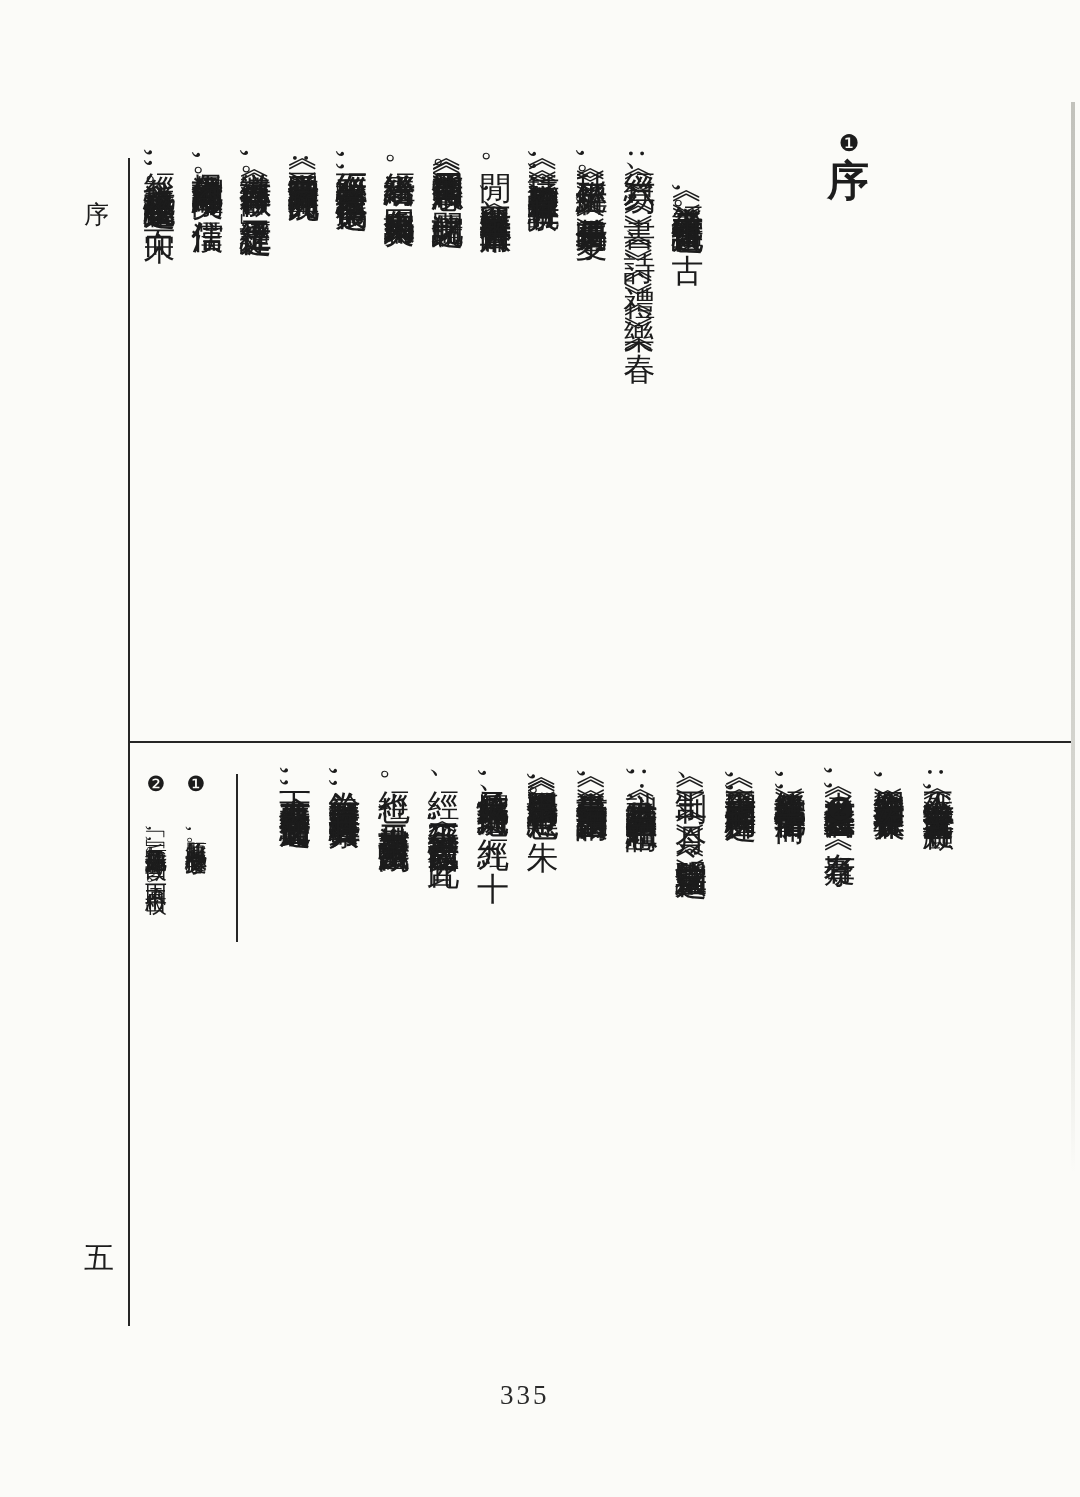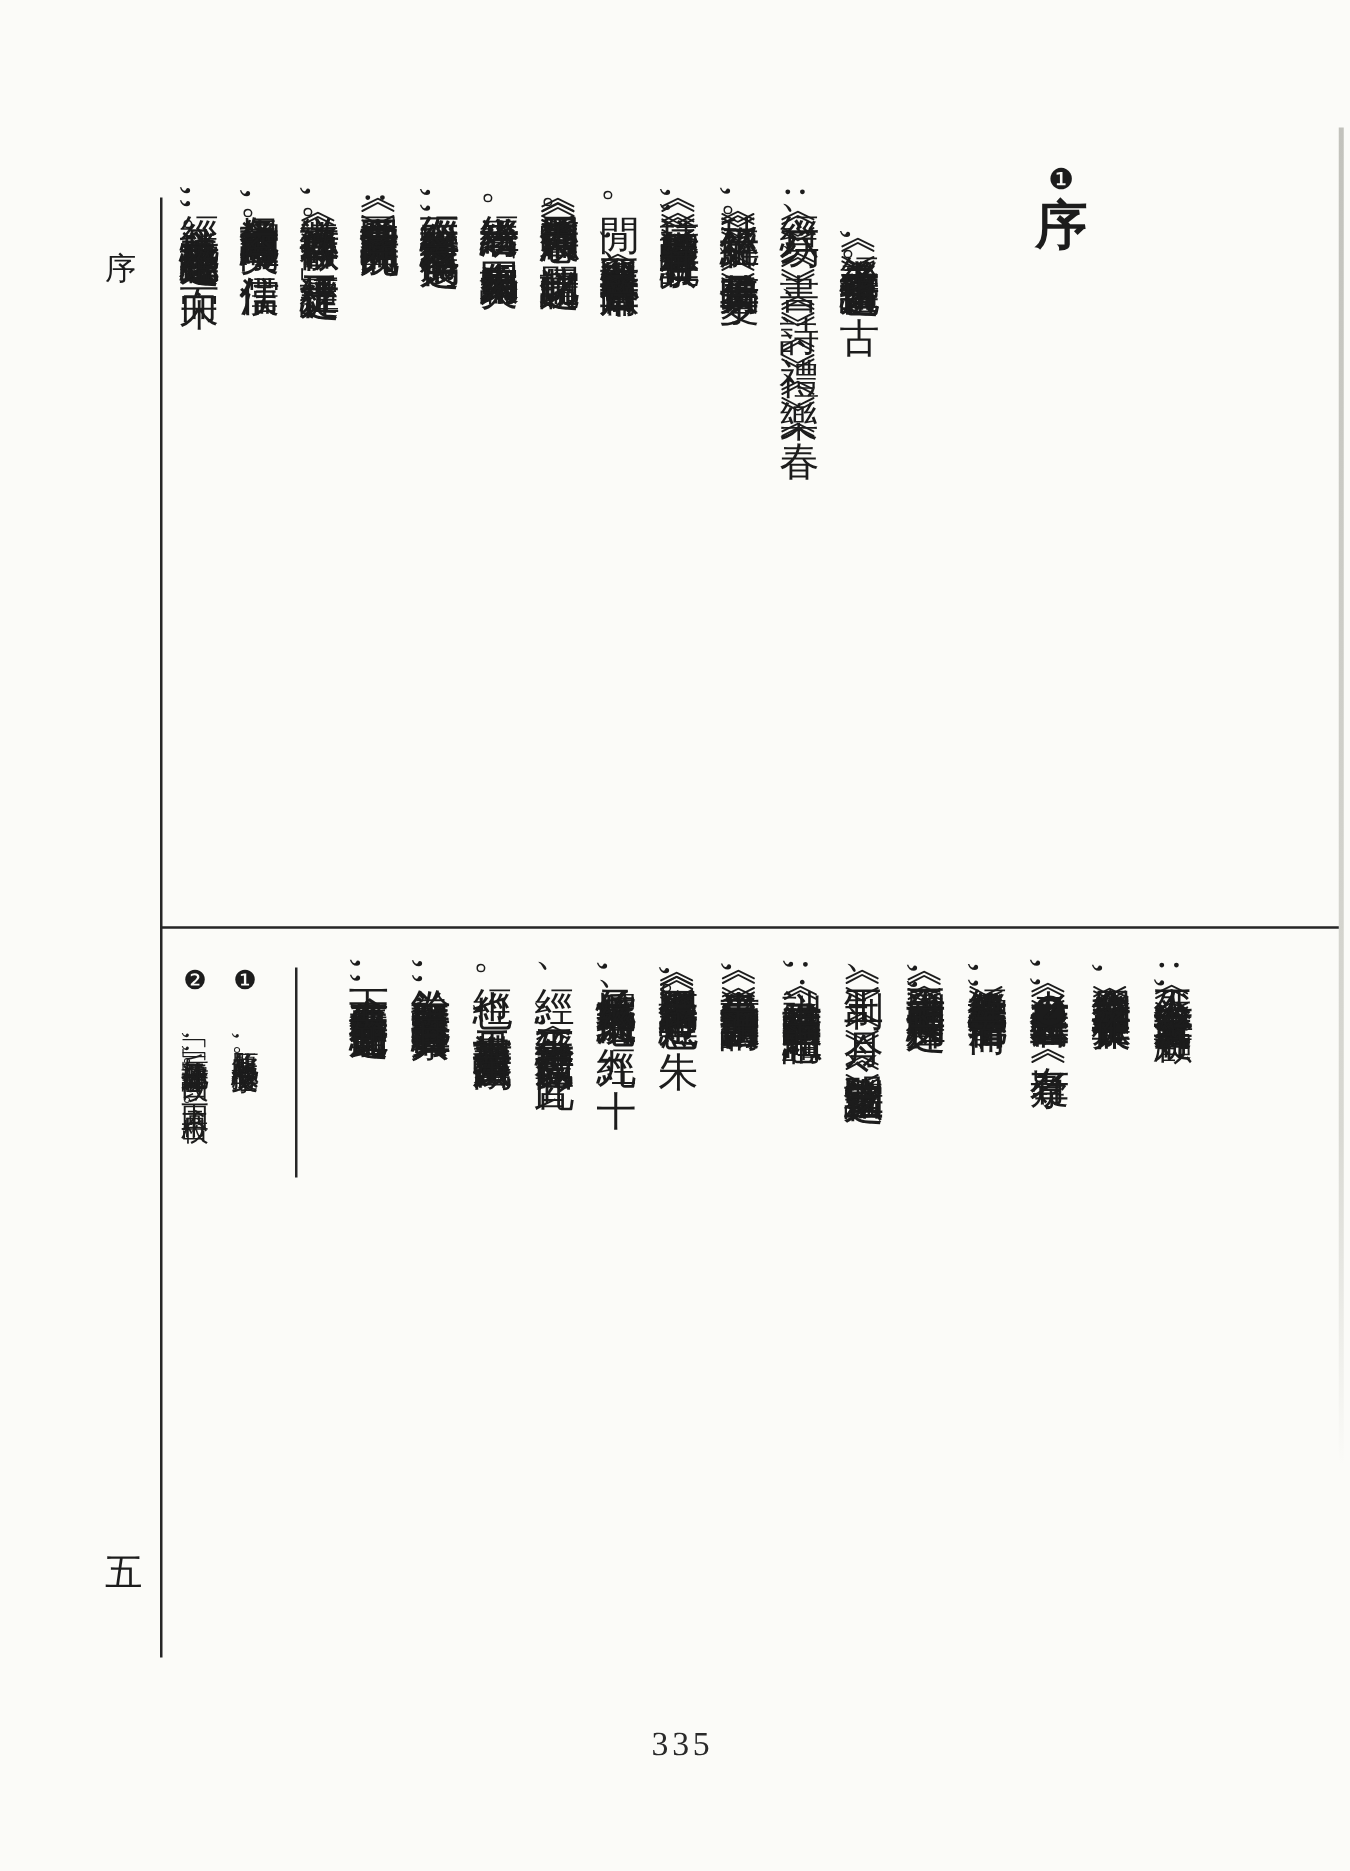--- a/index.html
+++ b/index.html
@@ -46,21 +46,21 @@
       var(--edge, #c2c2bc) 0%, #cfcfc9 45%, #d8d8d2 75%, rgba(216,216,210,0) 100%);
   }
 
   
   #margin-label-top { position:absolute; left:84px; top:198px; font-size:25px; }
   #margin-label-bottom { position:absolute; left:84px; top:1238px; font-size:30px; }
 
   
   #page-number {
     position:absolute; left:500px; top:1380px; width:92px;
-    text-align:center; font-size:27px; letter-spacing:3px; color:#2a2a2a;
+    text-align:left; font-size:27px; letter-spacing:3px; color:#2a2a2a;
   }
 </style>
 </head>
 <body style="--paper: #fbfbf8; --ink: #1c1c1c; --rule: #262626; --edge: #c2c2bc;">
 
 <div id="left-rule"></div>
 <div id="section-rule"></div>
 <div id="footnote-rule"></div>
 <div id="edge-shadow"></div>
 

